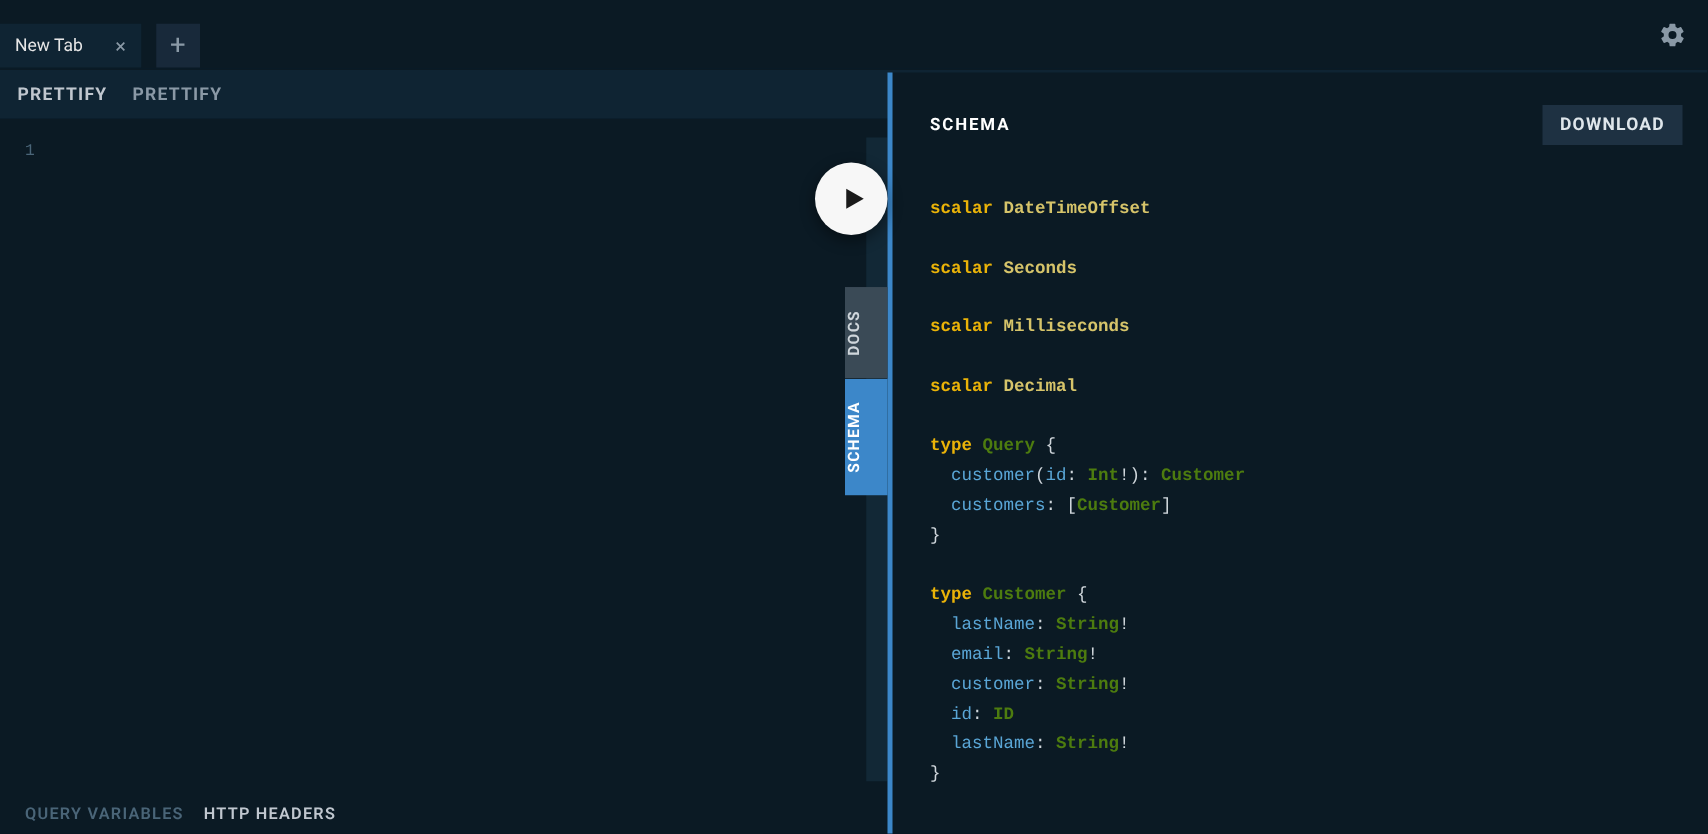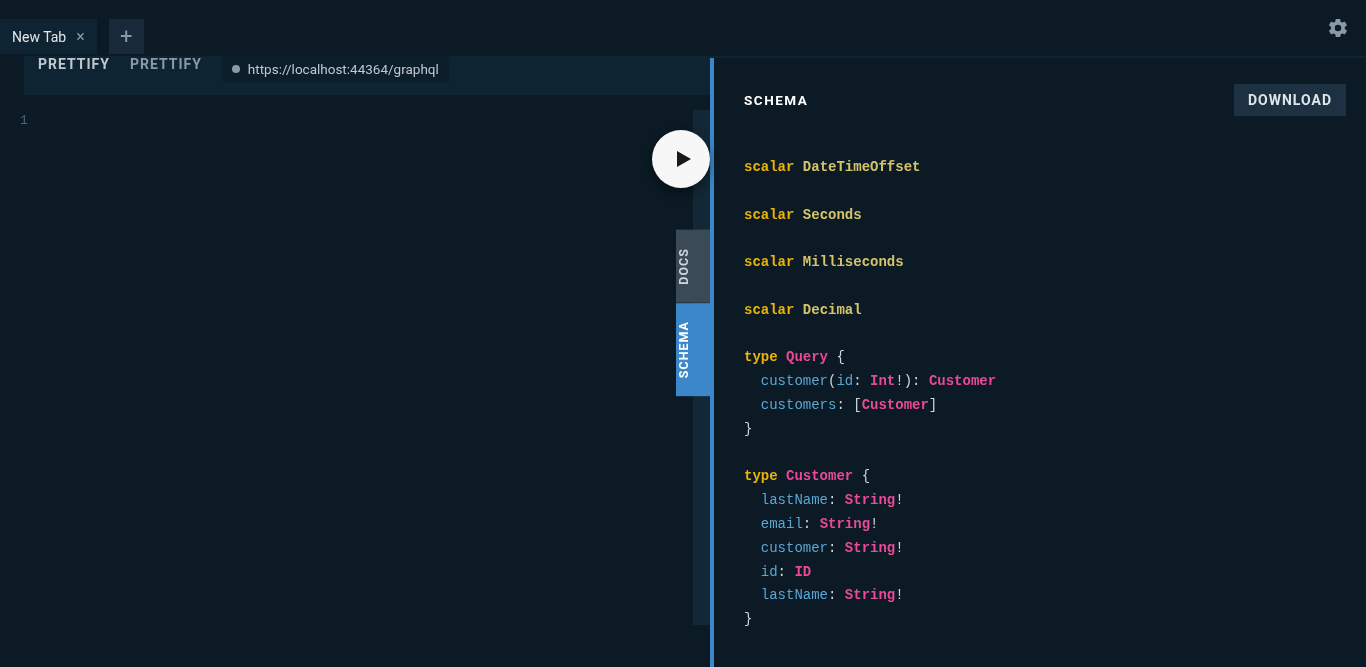--- a/index.html
+++ b/index.html
@@ -1,30 +1,30 @@
 <!DOCTYPE html>
 <html><head>
 <meta charset="utf-8">
 <style>
   * { box-sizing: border-box; margin: 0; padding: 0; }
   html, body { width: 1366px; height: 667px; overflow: hidden; background: #0b1a24; font-family: -apple-system, BlinkMacSystemFont, "Segoe UI", Roboto, sans-serif; color: #c0c0c0; }
   .app { width: 100%; height: 100%; display: flex; flex-direction: column; position: relative; }
 
   
   .topbar { height: 55px; display: flex; align-items: center; background: #0b1a24; padding: 0 8px 0 0; }
-  .tab { height: 35px; margin-top: 18px; background: #18293a; display: flex; align-items: center; padding: 0 10px 0 12px; gap: 8px; font-size: 14px; color: #e6e6e6; }
+  .tab { height: 35px; margin-top: 18px; background: #18293a; display: flex; align-items: center; padding: 0 10px 0 12px; gap: 24px; font-size: 14px; color: #e6e6e6; }
   .tab.active { background: #0f2433; }
   .tab-close { color: #8a99a6; font-size: 16px; cursor: pointer; padding: 0 2px; }
   .tab-add { height: 35px; width: 35px; margin-top: 18px; margin-left: 12px; background: #18293a; display: flex; align-items: center; justify-content: center; color: #8a99a6; font-size: 22px; cursor: pointer; }
   .spacer { flex: 1; }
   .gear { width: 40px; height: 40px; display: flex; align-items: center; justify-content: center; color: #8a99a6; cursor: pointer; }
   .gear svg { width: 22px; height: 22px; }
 
   
-  .toolbar { height: 40px; background: #0f2433; display: flex; align-items: flex-start; gap: 20px; padding: 0 14px; border-top: 1px solid #0b1a24; margin-left: 24px; }
+  .toolbar { height: 40px; background: #0f2433; display: flex; align-items: center; gap: 20px; padding: 0 14px; border-top: 1px solid #0b1a24; }
   .tool-btn { font-weight: 700; letter-spacing: 1px; font-size: 14px; color: #c0c7cf; cursor: pointer; }
   .tool-btn.dim { color: #8a99a6; }
   .url-box { display: flex; align-items: center; gap: 8px; font-size: 13.5px; color: #c0c7cf; background: #0b1e2a; border-radius: 3px; padding: 5px 10px; }
   .url-dot { width: 8px; height: 8px; border-radius: 50%; background: #8a99a6; }
 
   
   .main { flex: 1; display: flex; position: relative; }
   .left { flex: 1; position: relative; background: #0b1a24; display: flex; flex-direction: column; }
   .editor { flex: 1; position: relative; }
   .line-num { position: absolute; top: 18px; left: 20px; font-family: Consolas, "Courier New", monospace; font-size: 13px; color: #4a6578; }
@@ -46,21 +46,21 @@
   .sep { position: absolute; left: 710px; top: 58px; bottom: 0; width: 4px; background: #3c87c9; z-index: 3; }
 
   
   .right { position: absolute; left: 714px; top: 58px; right: 0; bottom: 0; background: #0b1a24; padding: 26px 20px 20px 30px; overflow: hidden; }
   .right-header { display: flex; align-items: center; margin-bottom: 40px; }
   .right-title { font-size: 13.5px; font-weight: 700; letter-spacing: 1.5px; color: #ffffff; }
   .download { margin-left: auto; background: #1e3142; padding: 8px 14px; font-size: 14px; font-weight: 700; letter-spacing: 1px; color: #dfe6eb; cursor: pointer; }
 
   .code { font-family: Consolas, "Courier New", monospace; font-size: 14px; line-height: 1.7; color: #cfd6db; white-space: pre; }
   .kw { color: #eab308; font-weight: 600; }
-  .type { color: #ec4899; font-weight: 700; }
+  .type { color: #4d7c0f; font-weight: 700; }
   .field { color: #5aa6d6; }
   .punct { color: #cfd6db; }
   .scalar-name { color: #d6c46a; font-weight: 700; }
 
   
   .result-edge { position: absolute; left: 693px; top: 110px; bottom: 42px; width: 17px; background: #122836; z-index: 2; }
 </style>
 </head>
 <body>
 
@@ -78,30 +78,30 @@
     <div class="gear">
       <svg viewBox="0 0 24 24" fill="#8a99a6">
           <path d="M19.4 13a7.5 7.5 0 0 0 .1-1 7.5 7.5 0 0 0-.1-1l2.1-1.6a.5.5 0 0 0 .1-.6l-2-3.5a.5.5 0 0 0-.6-.2l-2.5 1a7.3 7.3 0 0 0-1.7-1l-.4-2.6a.5.5 0 0 0-.5-.4h-4a.5.5 0 0 0-.5.4l-.4 2.6a7.3 7.3 0 0 0-1.7 1l-2.5-1a.5.5 0 0 0-.6.2l-2 3.5a.5.5 0 0 0 .1.6L4.5 11a7.5 7.5 0 0 0-.1 1 7.5 7.5 0 0 0 .1 1l-2.1 1.6a.5.5 0 0 0-.1.6l2 3.5a.5.5 0 0 0 .6.2l2.5-1a7.3 7.3 0 0 0 1.7 1l.4 2.6a.5.5 0 0 0 .5.4h4a.5.5 0 0 0 .5-.4l.4-2.6a7.3 7.3 0 0 0 1.7-1l2.5 1a.5.5 0 0 0 .6-.2l2-3.5a.5.5 0 0 0-.1-.6Zm-7.4 2.5A3.5 3.5 0 1 1 15.5 12 3.5 3.5 0 0 1 12 15.5Z"></path>
         </svg>
     </div>
   </div>
 
   <div class="toolbar">
     <span class="tool-btn">PRETTIFY</span>
     <span class="tool-btn dim">PRETTIFY</span>
-    <div class="url-box">
-      <span class="url-dot"></span>
-      <span>https://localhost:44364/graphql</span>
-    </div>
   </div>
 
   <div class="main">
     <div class="left">
       <div class="editor">
         <span class="line-num">1</span>
+      </div>
+      <div class="bottom-tabs">
+        <span class="bt">QUERY VARIABLES</span>
+        <span class="bt active">HTTP HEADERS</span>
       </div>
     </div>
   </div>
 
   <div class="result-edge"></div>
 
   <div class="play">
     <svg viewBox="0 0 24 24" fill="#1a1a1a">
         <path d="M6 4l14 8-14 8z"></path>
       </svg>

